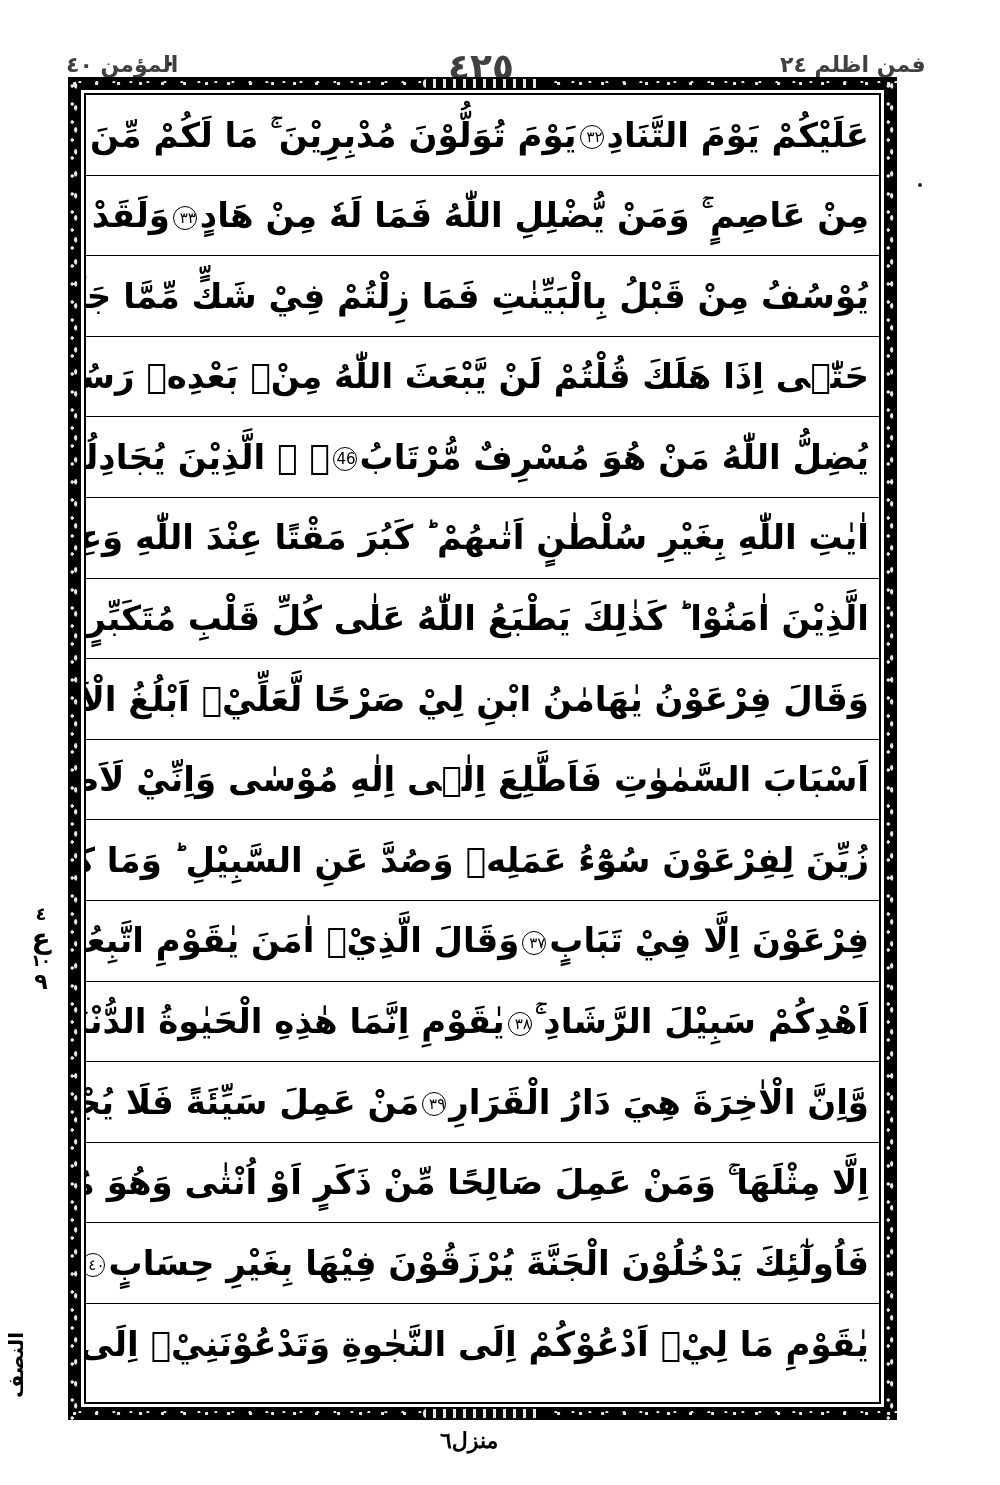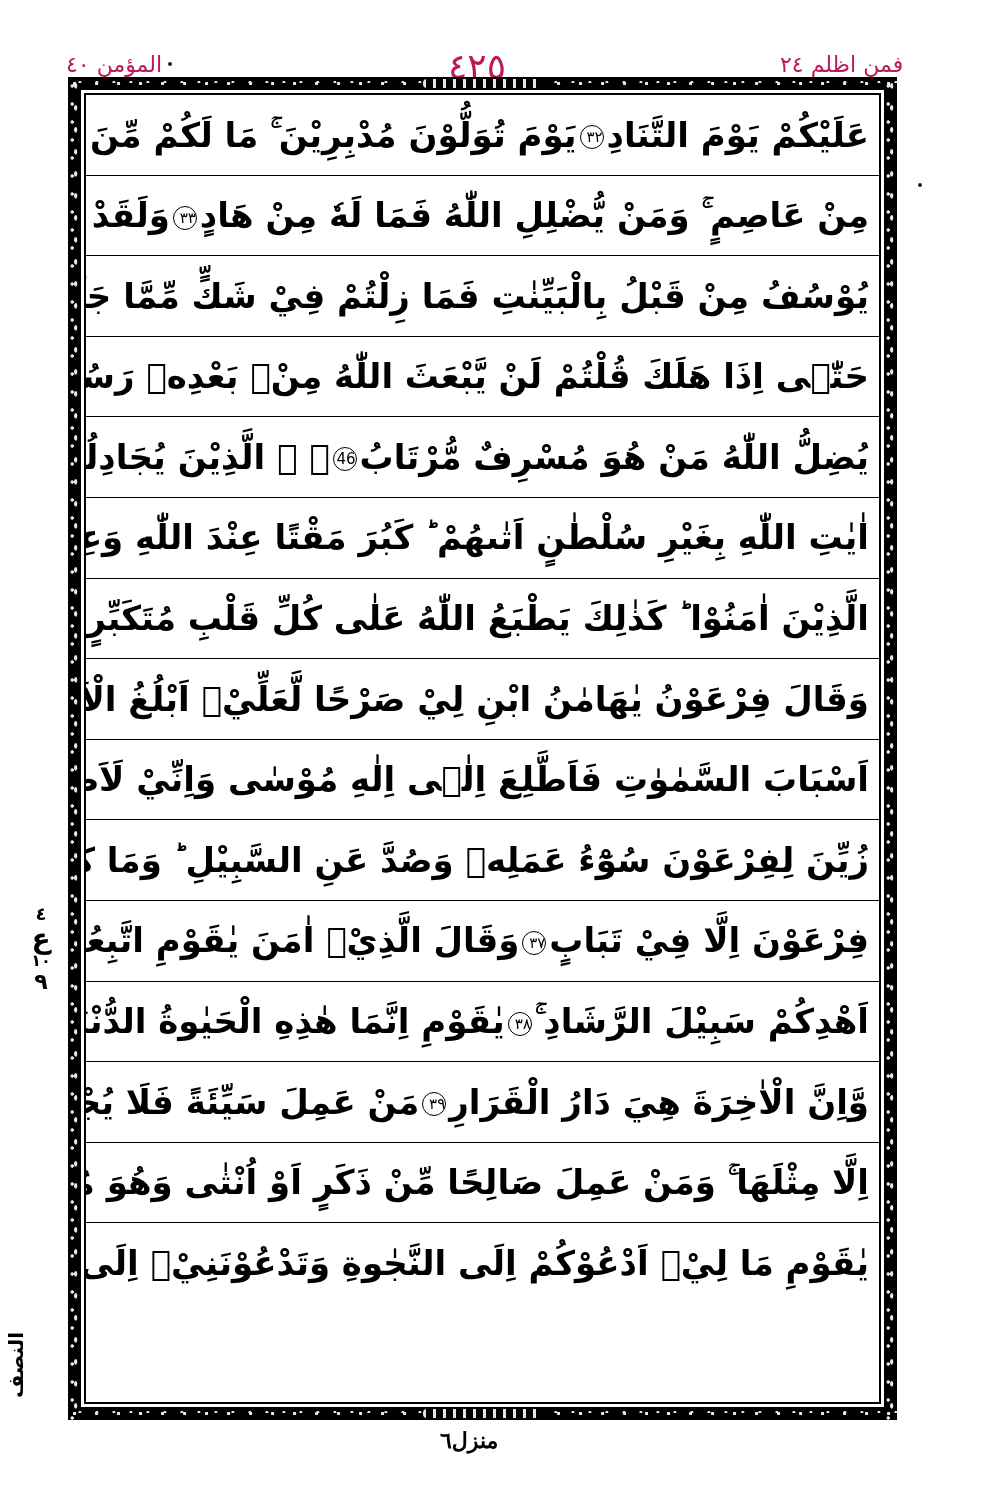--- a/index.html
+++ b/index.html
@@ -12,22 +12,22 @@
     height: 1485px;
     position: relative;
     overflow: hidden;
     font-family: "DejaVu Sans", sans-serif;
     color: #000;
   }
   .hdr {
     position: absolute;
     top: 52px;
     font-family: "DejaVu Sans", sans-serif;
-    font-weight: normal;
-    color: #be185d;
+    font-weight: bold;
+    color: #404040;
     direction: rtl;
     white-space: nowrap;
   }
   .hdr-left { left: 66px; font-size: 22px; }
   .hdr-center { left: 448px; font-size: 36px; top: 46px; letter-spacing: 1px; }
   .hdr-right { left: 780px; font-size: 22px; }
 
   
   .frame-outer {
     position: absolute;
@@ -223,20 +223,23 @@
         <div class="line">
             <span class="line-text"><span>اَهْدِكُمْ سَبِيْلَ الرَّشَادِ ۚ</span><span class="ayah-mark">٣٨</span><span>يٰقَوْمِ اِنَّمَا هٰذِهِ الْحَيٰوةُ الدُّنْيَا مَتَاعٌ ۫</span></span>
           </div>
         <div class="line">
             <span class="line-text"><span>وَّاِنَّ الْاٰخِرَةَ هِيَ دَارُ الْقَرَارِ</span><span class="ayah-mark">٣٩</span><span>مَنْ عَمِلَ سَيِّئَةً فَلَا يُجْزٰۤى</span></span>
           </div>
         <div class="line">
             <span class="line-text"><span>اِلَّا مِثْلَهَا ۚ وَمَنْ عَمِلَ صَالِحًا مِّنْ ذَكَرٍ اَوْ اُنْثٰى وَهُوَ مُؤْمِنٌ</span></span>
           </div>
         <div class="line">
+            <span class="line-text"><span>فَاُولٰٓئِكَ يَدْخُلُوْنَ الْجَنَّةَ يُرْزَقُوْنَ فِيْهَا بِغَيْرِ حِسَابٍ</span><span class="ayah-mark">٤٠</span></span>
+          </div>
+        <div class="line">
             <span class="line-text"><span>يٰقَوْمِ مَا لِيْۤ اَدْعُوْكُمْ اِلَى النَّجٰوةِ وَتَدْعُوْنَنِيْۤ اِلَى النَّارِ ؕ</span></span>
           </div>
       </div>
     </div>
   </div>
 </div>
 
 <div class="margin-ruku">
   <span class="num-top">٤</span>
   <span class="ain">ع</span>

